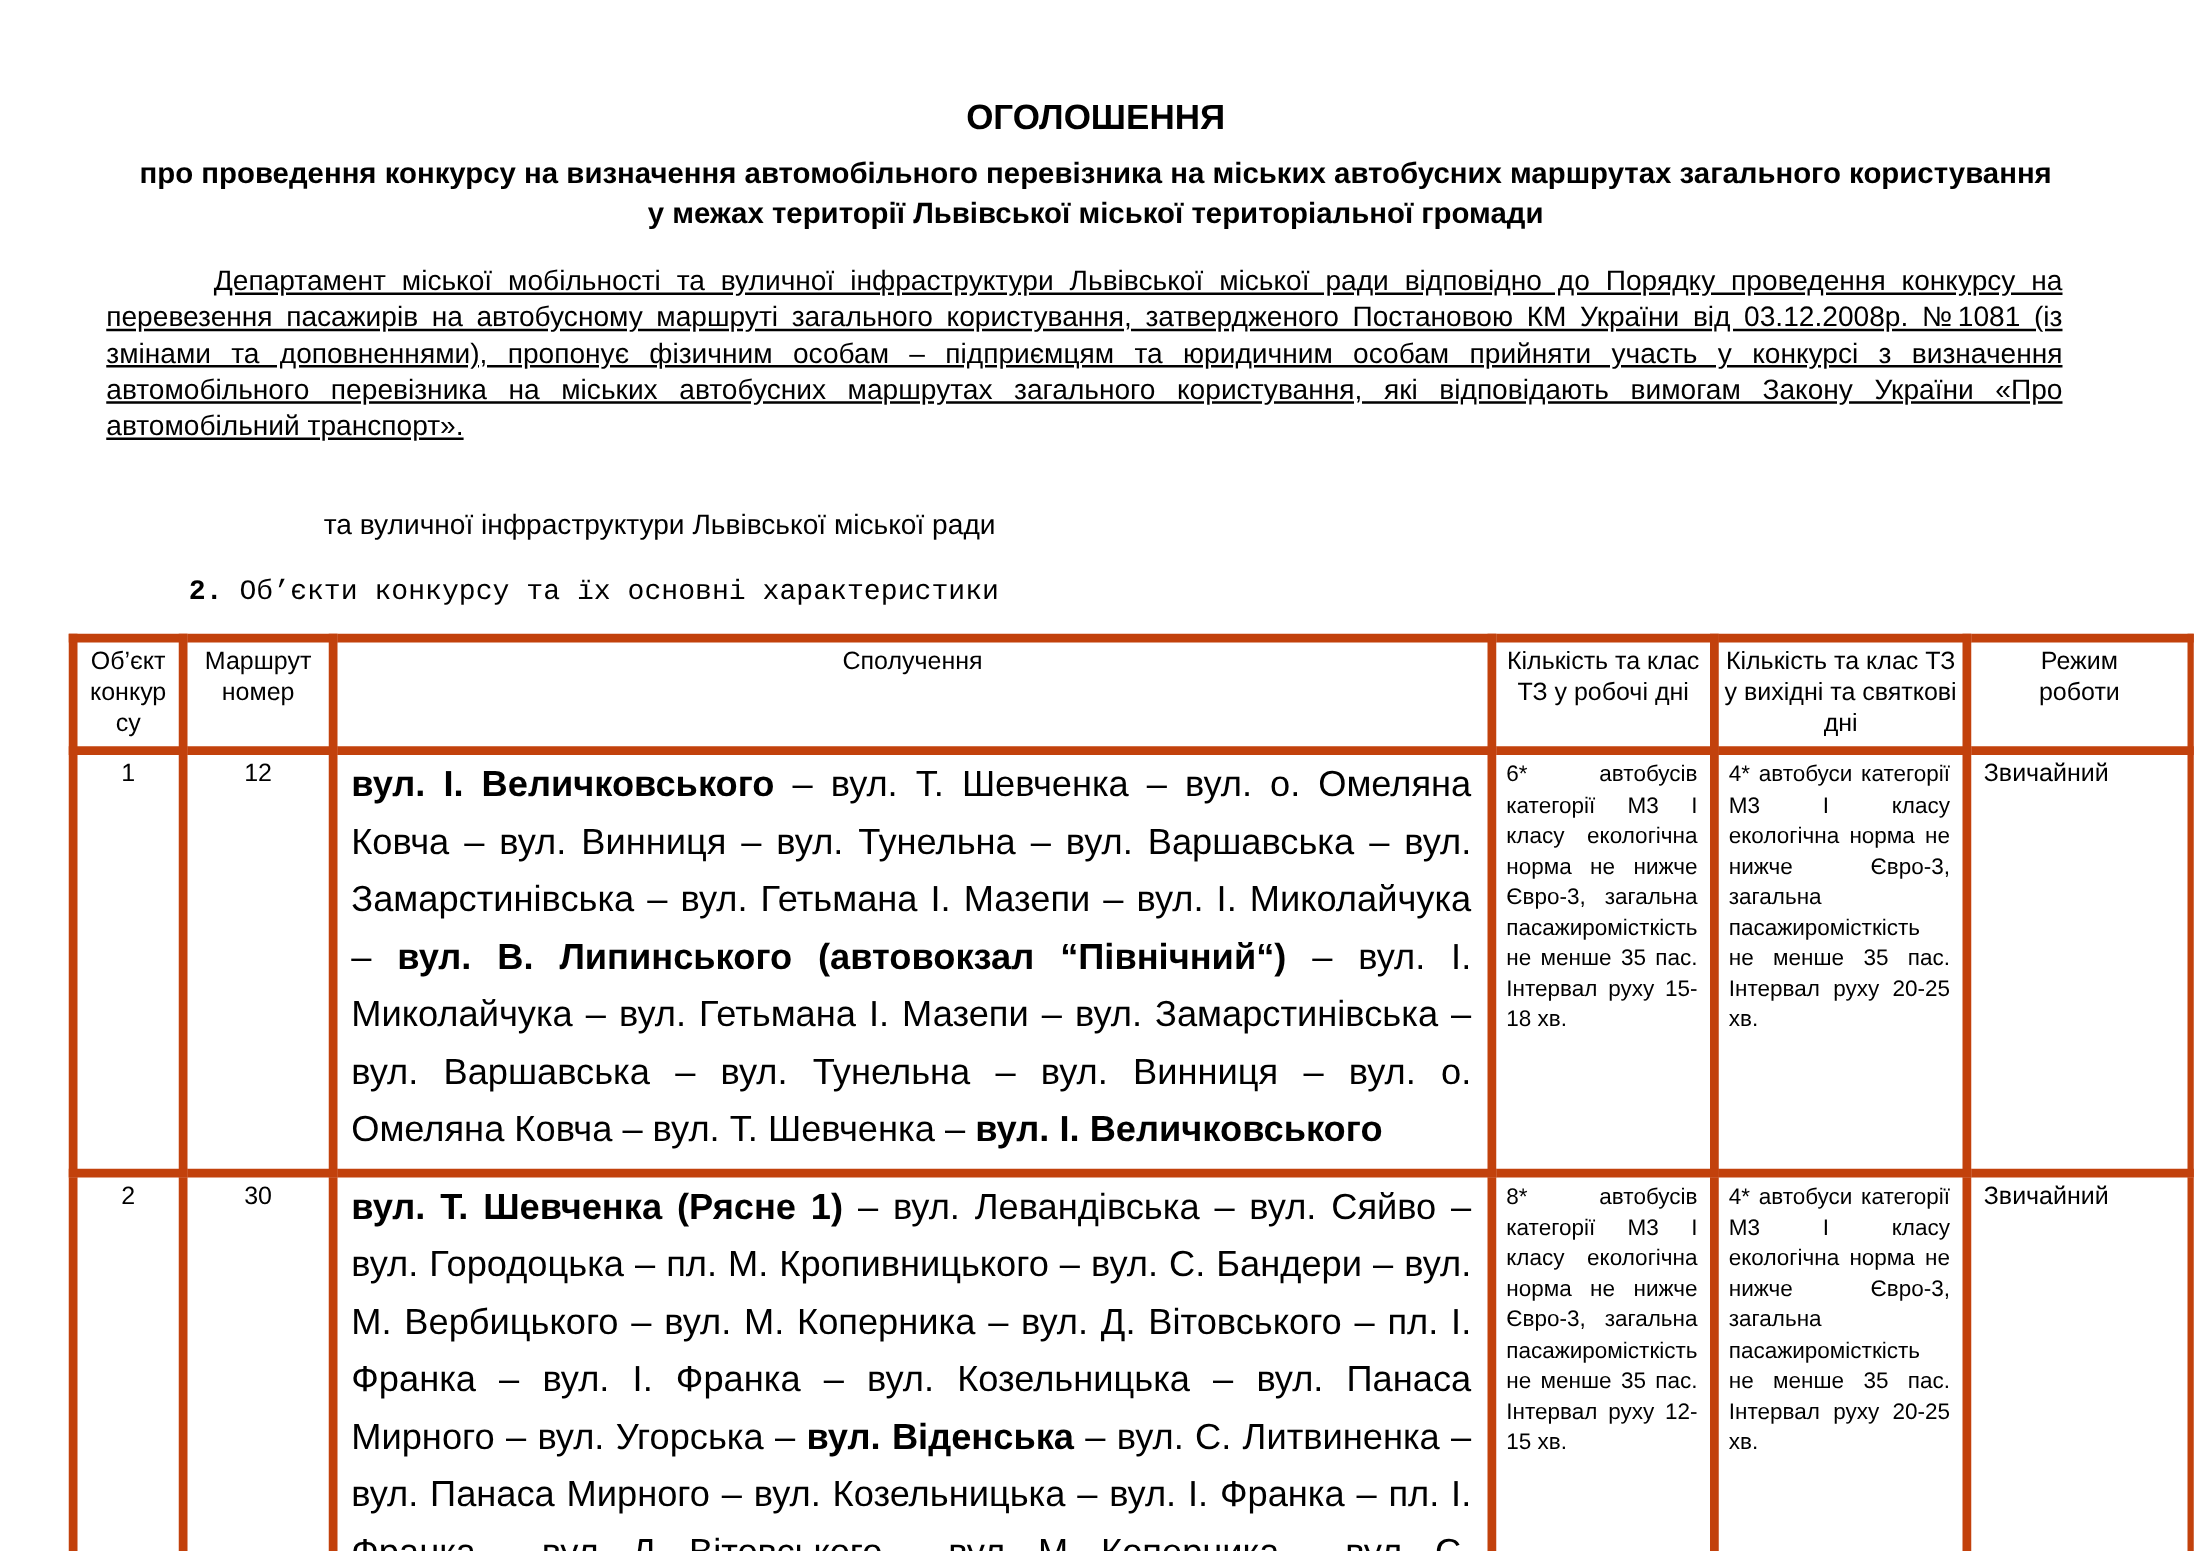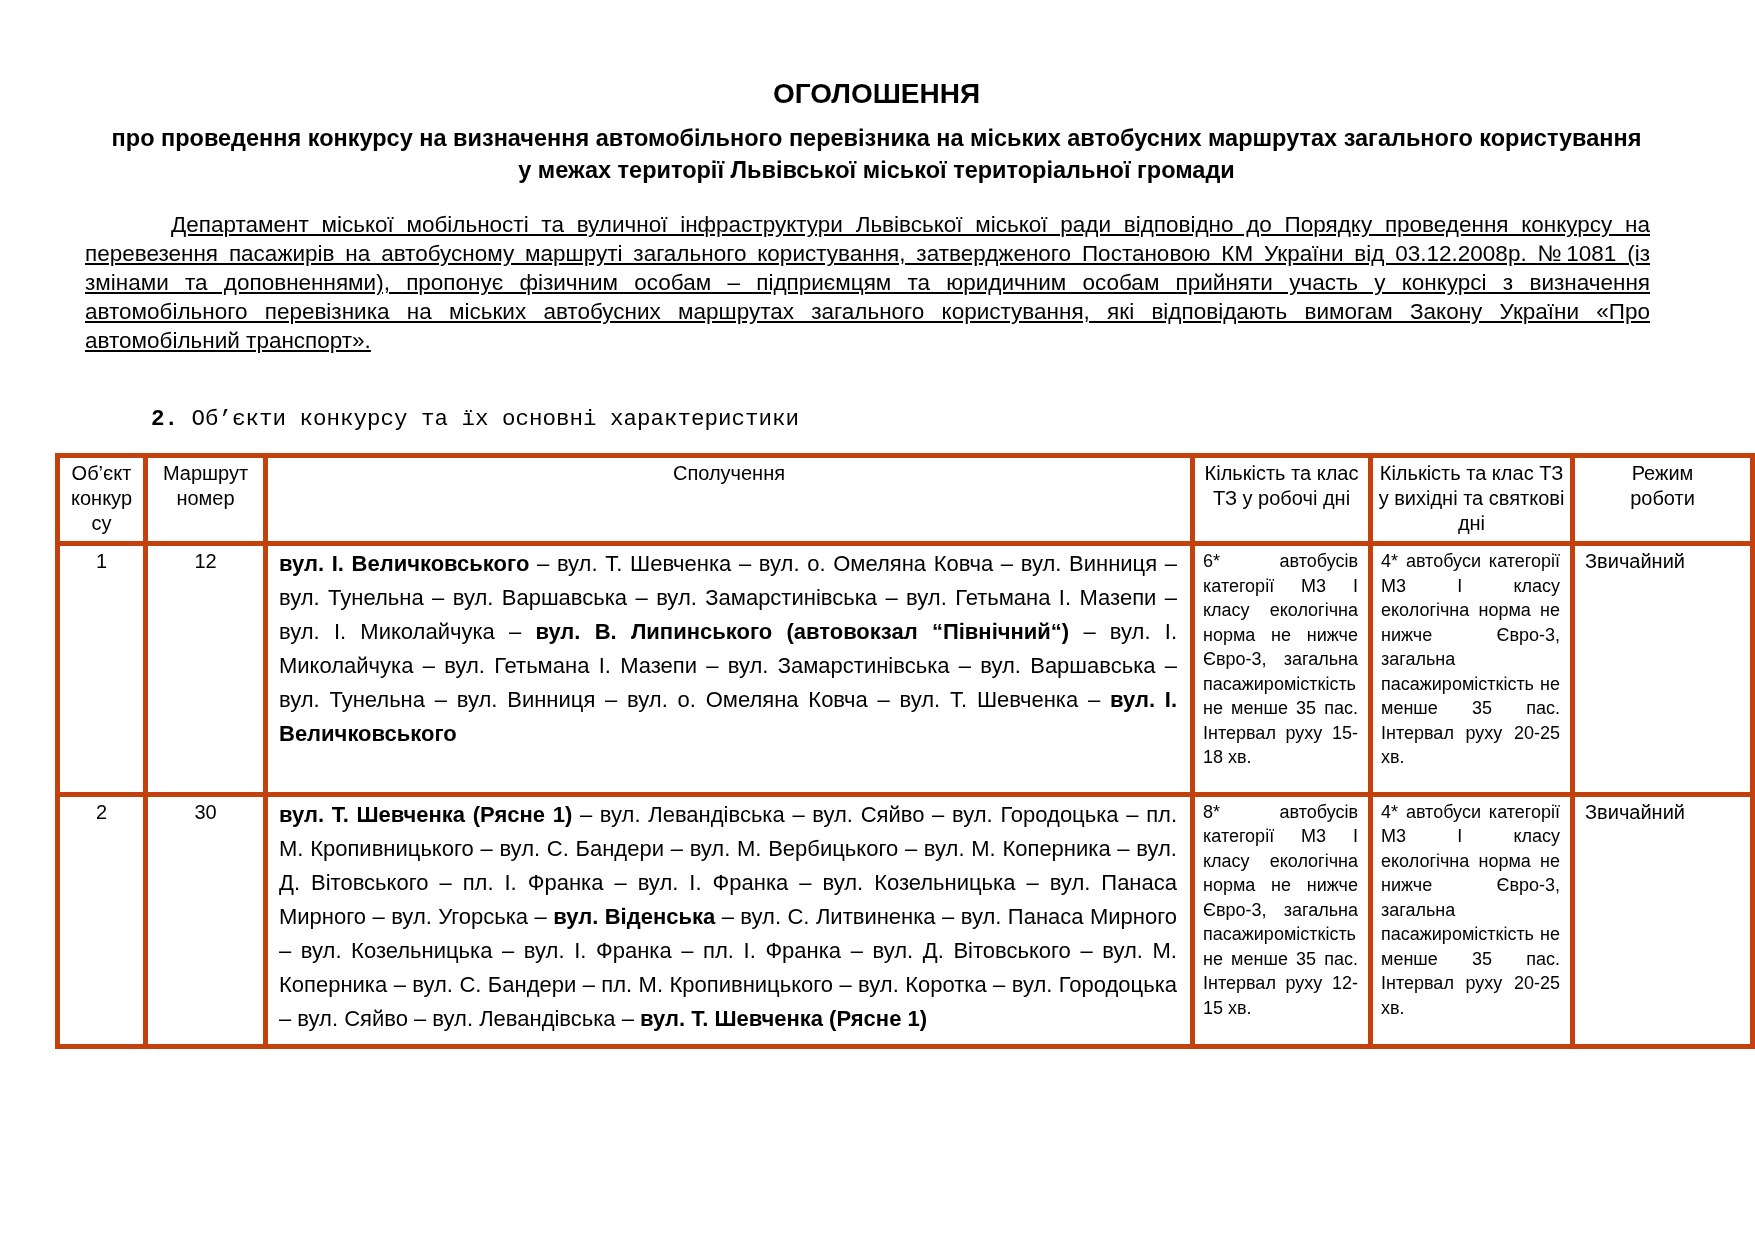--- a/index.html
+++ b/index.html
@@ -49,41 +49,41 @@
   }
   .seg-b { font-weight: bold; }
 
   table.routes {
     border-collapse: collapse;
     table-layout: fixed;
     width: 1695px;
     margin: 19px 0 0 55px;
   }
   .routes th, .routes td {
-    border: 5px solid #c2410c;
+    border: 7px solid #c2410c;
     vertical-align: top;
     box-sizing: border-box;
   }
   .routes th {
     font-weight: normal;
     font-size: 20px;
     line-height: 25px;
     text-align: center;
     white-space: pre-line;
     padding: 3px 4px 5px 4px;
   }
   td.cell-num {
     text-align: center;
     font-size: 20px;
     line-height: 25px;
     padding-top: 3px;
   }
   td.cell-route {
-    font-size: 22px;
-    line-height: 34px;
+    font-size: 29px;
+    line-height: 46px;
     text-align: justify;
     padding: 1px 13px 8px 11px;
   }
   td.cell-spec {
     font-size: 18px;
     line-height: 24.5px;
     text-align: justify;
     overflow-wrap: break-word;
     padding: 3px 10px 22px 8px;
   }
@@ -104,20 +104,21 @@
 
 <div class="page">
 
   <div class="doc-title">ОГОЛОШЕННЯ</div>
 
   <div class="doc-subtitle">про проведення конкурсу на визначення автомобільного перевізника на міських автобусних маршрутах загального користування у межах території Львівської міської територіальної громади</div>
 
   <p class="intro">Департамент міської мобільності та вуличної інфраструктури Львівської міської ради відповідно до Порядку проведення конкурсу на перевезення пасажирів на автобусному маршруті загального користування, затвердженого Постановою КМ України від 03.12.2008р. №1081 (із змінами та доповненнями), пропонує фізичним особам – підприємцям та юридичним особам  прийняти участь у конкурсі з визначення автомобільного перевізника на міських автобусних маршрутах загального користування, які відповідають вимогам Закону України «Про автомобільний транспорт».</p>
 
   <div class="item1">
+    <div class="line2">та вуличної інфраструктури Львівської міської ради</div>
   </div>
 
   <div class="item2"><span class="seg-b">2. </span><span>Об’єкти конкурсу та їх основні характеристики</span></div>
 
   <table class="routes">
     <colgroup>
       <col class="c-obj">
         <col class="c-num">
         <col class="c-route">
         <col class="c-wd">

